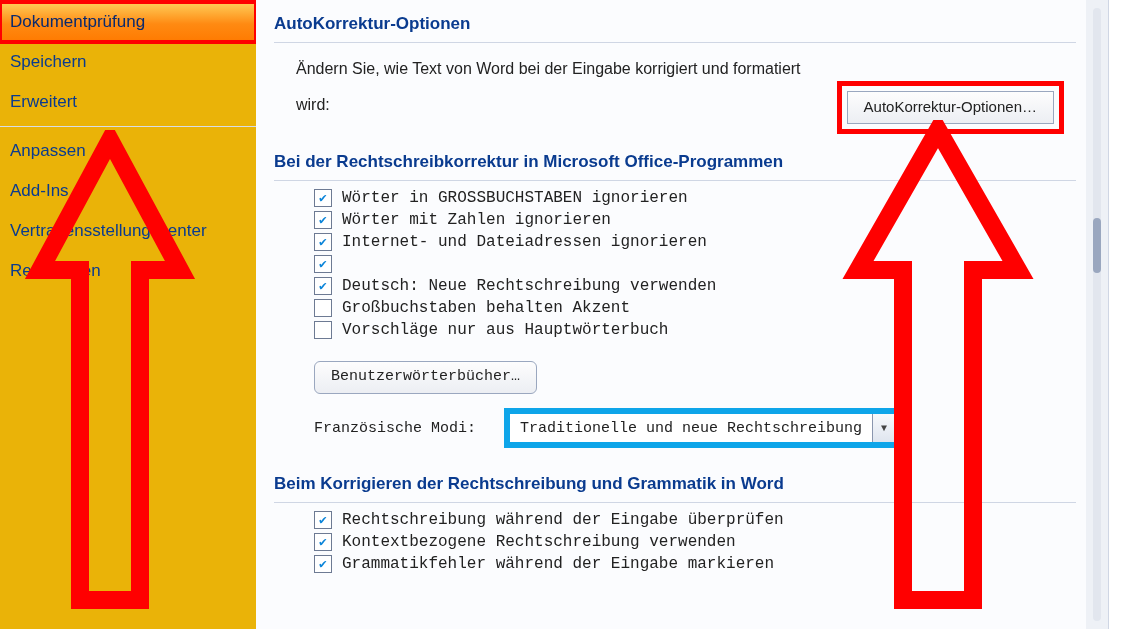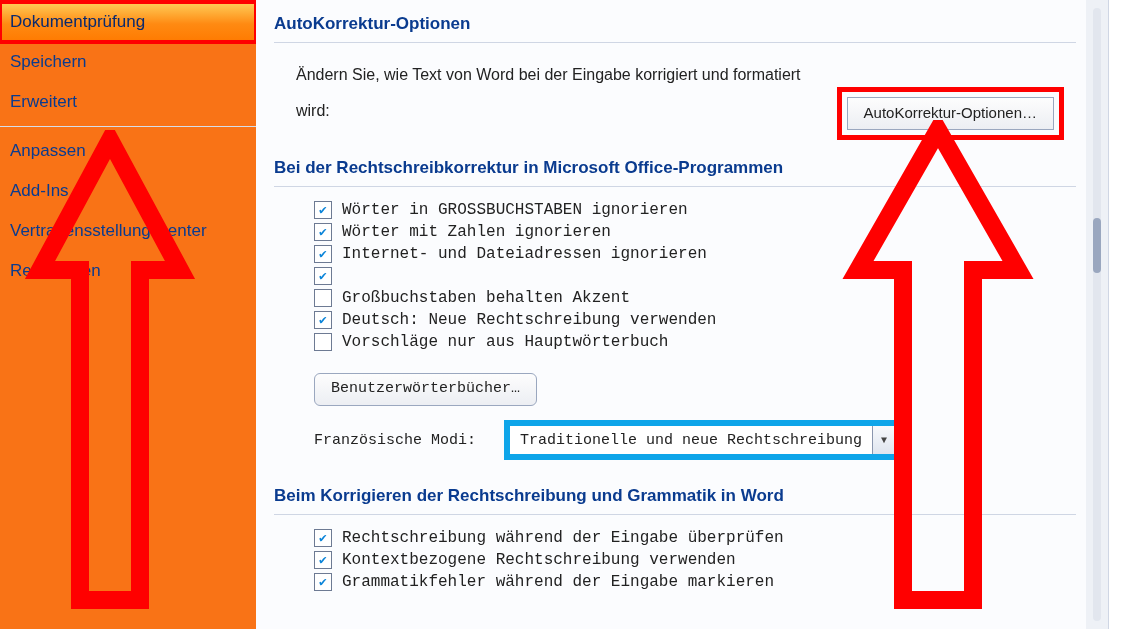--- a/index.html
+++ b/index.html
@@ -1,32 +1,32 @@
 <!DOCTYPE html>
 <html><head>
 <meta charset="utf-8">
 <style>
   html,body{margin:0;padding:0;font-family:"Segoe UI",Tahoma,Arial,sans-serif;font-size:15px;color:#222;}
   body{width:1140px;height:629px;overflow:hidden;background:#fff;position:relative;}
   .container{display:flex;width:1108px;height:100%;border-right:1px solid #cfd6e4;}
   
-  .sidebar{width:256px;flex:0 0 256px;background:#f97316;padding-top:2px;}
+  .sidebar{width:256px;flex:0 0 256px;background:#eab308;padding-top:2px;}
   .side-item{padding:10px 12px 10px 10px;color:#0a3b8f;font-size:17px;cursor:pointer;}
   .side-item.active{
     background:linear-gradient(#ffcf5b,#ff8a12 55%,#ff7a00);
     color:#0a2a6e;
     outline:4px solid #ff0000;
     outline-offset:-2px;
   }
   .side-sep{height:1px;background:#d7dde8;margin:4px 0;}
   
   .main{flex:1;background:#fbfcfe;padding:0 10px 0 18px;overflow:hidden;}
   .section-head{
     color:#0a3b8f;font-weight:bold;font-size:17px;
-    padding:14px 0 8px;border-bottom:1px solid #cfd6e4;margin-bottom:14px;
+    padding:14px 0 8px;border-bottom:1px solid #cfd6e4;margin-bottom:8px;
   }
   .desc-row{display:flex;align-items:flex-start;gap:18px;margin:0 22px 14px 22px;}
   .desc{color:#222;font-size:16px;line-height:36px;max-width:540px;}
   .btn{
     display:inline-block;
     background:linear-gradient(#fdfdfd,#eceef3);
     border:1px solid #9aa7bf;
     padding:6px 16px 8px 16px;
     font-size:15px;
     cursor:pointer;
@@ -92,25 +92,25 @@
           <span>Wörter in GROSSBUCHSTABEN ignorieren</span>
         </div><div class="chk-row">
           <span class="chk on"></span>
           <span>Wörter mit Zahlen ignorieren</span>
         </div><div class="chk-row">
           <span class="chk on"></span>
           <span>Internet- und Dateiadressen ignorieren</span>
         </div><div class="chk-row">
           <span class="chk on"></span>
         </div><div class="chk-row">
+          <span class="chk on"></span>
+          <span>Deutsch: Neue Rechtschreibung verwenden</span>
+        </div><div class="chk-row">
           <span class="chk"></span>
           <span>Großbuchstaben behalten Akzent</span>
-        </div><div class="chk-row">
-          <span class="chk on"></span>
-          <span>Deutsch: Neue Rechtschreibung verwenden</span>
         </div><div class="chk-row">
           <span class="chk"></span>
           <span>Vorschläge nur aus Hauptwörterbuch</span>
         </div><span class="btn small-btn">Benutzerwörterbücher…</span><div class="combo-row">
           <span>Französische Modi:</span>
           <span class="combo">
             <span class="val">Traditionelle und neue Rechtschreibung</span>
             <span class="arrow">▼</span>
           </span>
         </div></div>

